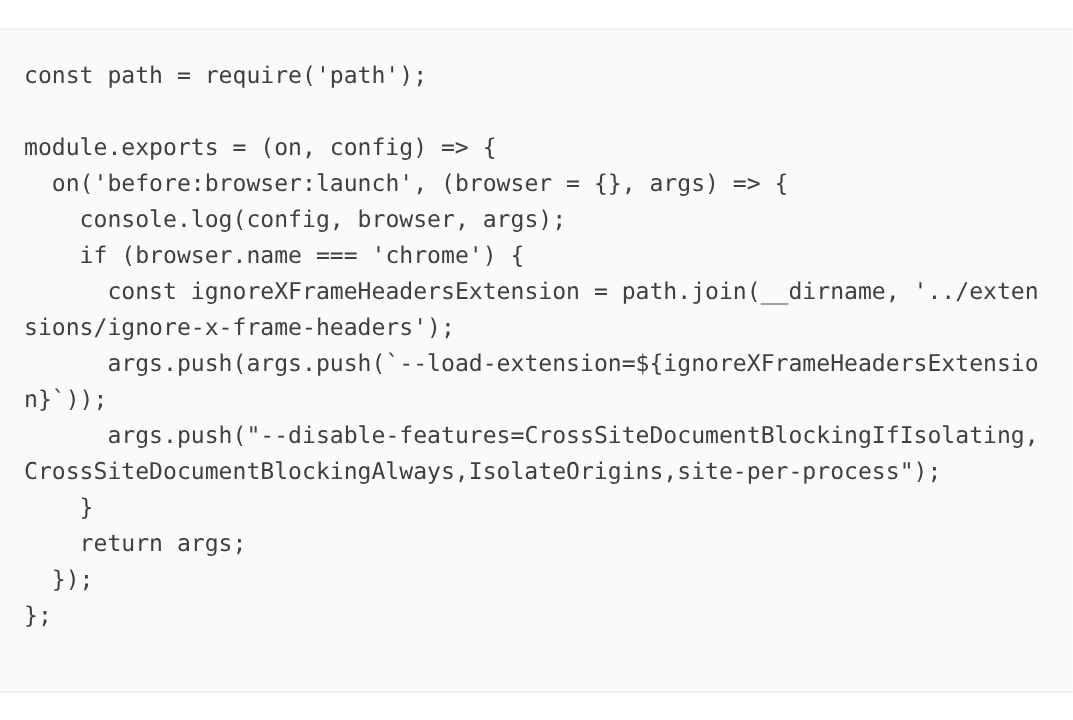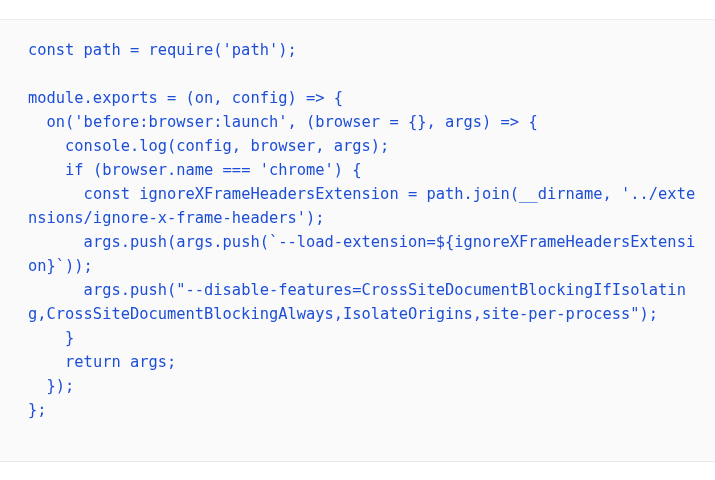--- a/index.html
+++ b/index.html
@@ -36,25 +36,25 @@
   }
 
   .code-scroll {
     width: 100%;
     height: 100%;
     overflow: hidden;
   }
 
   pre.code {
     margin: 0;
-    padding: 18px 14px 14px 28px;
+    padding: 18px 14px 14px 16px;
     font-family: "DejaVu Sans Mono", "Liberation Mono", monospace;
     font-size: 15.4px;
     line-height: 24px;
-    color: #1d4ed8;
+    color: #404040;
     white-space: pre-wrap;
     word-break: break-all;
     overflow-wrap: anywhere;
     tab-size: 2;
     letter-spacing: 0px;
     background: transparent;
   }
 
   code.code-inner {
     display: block;

